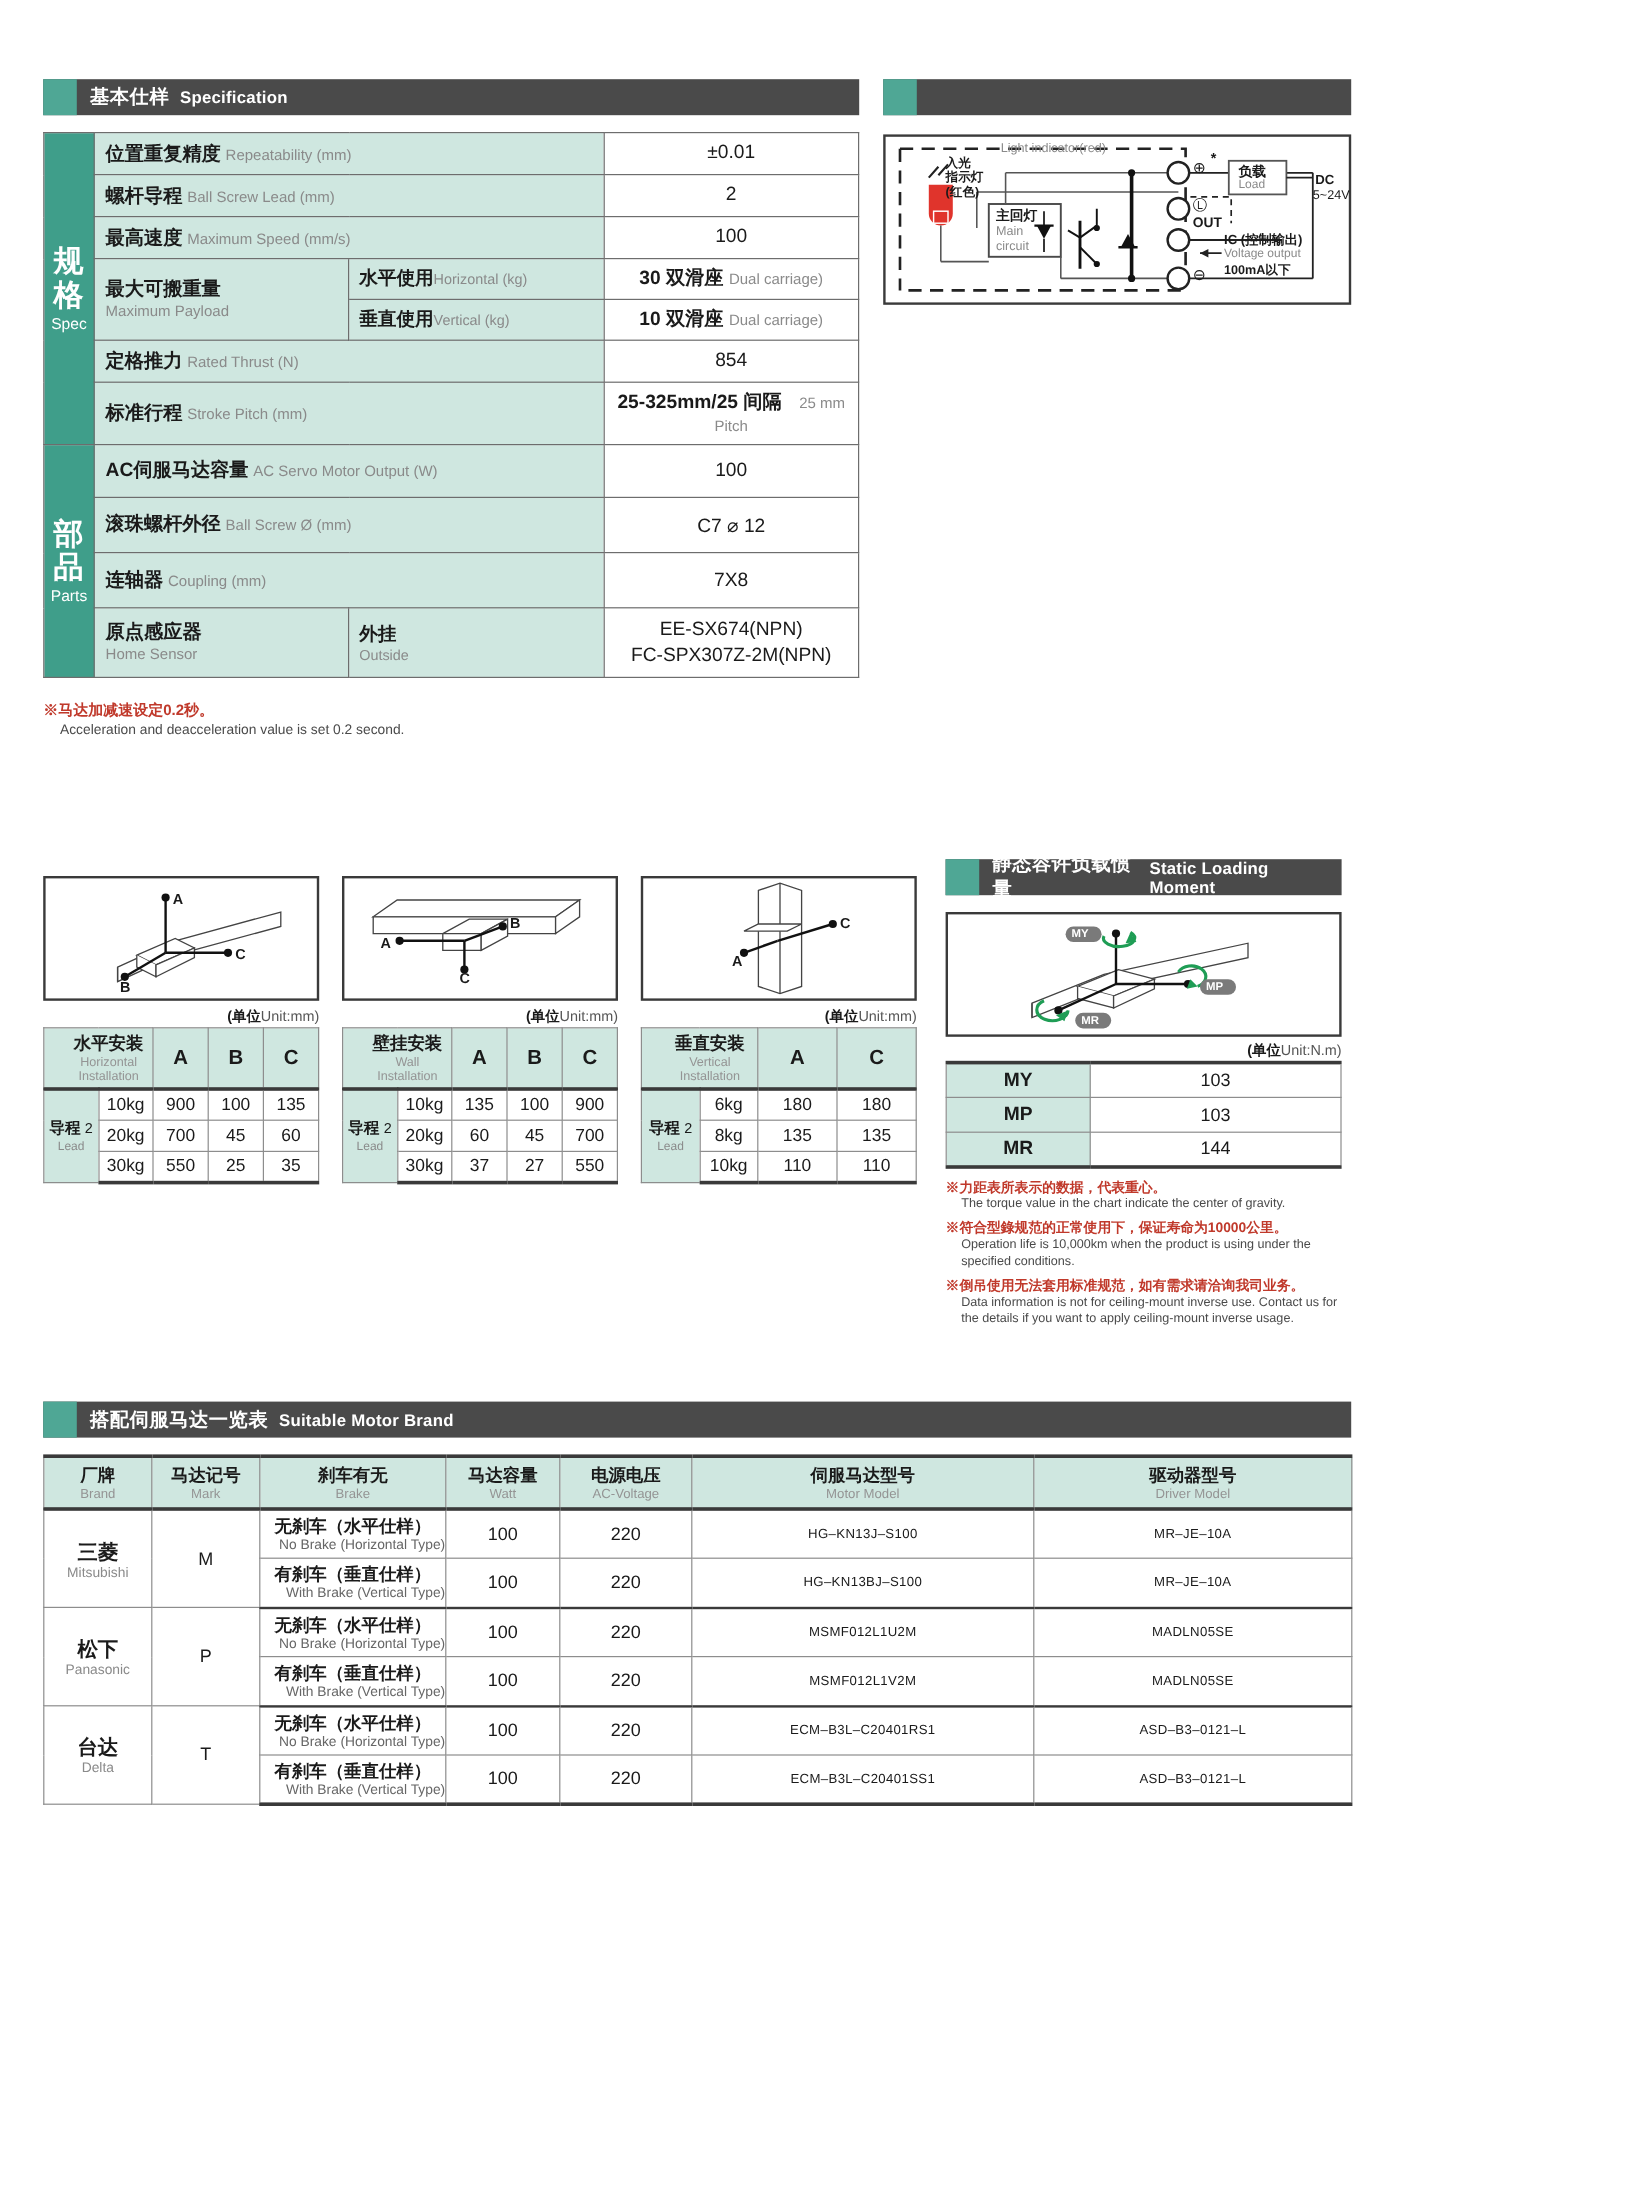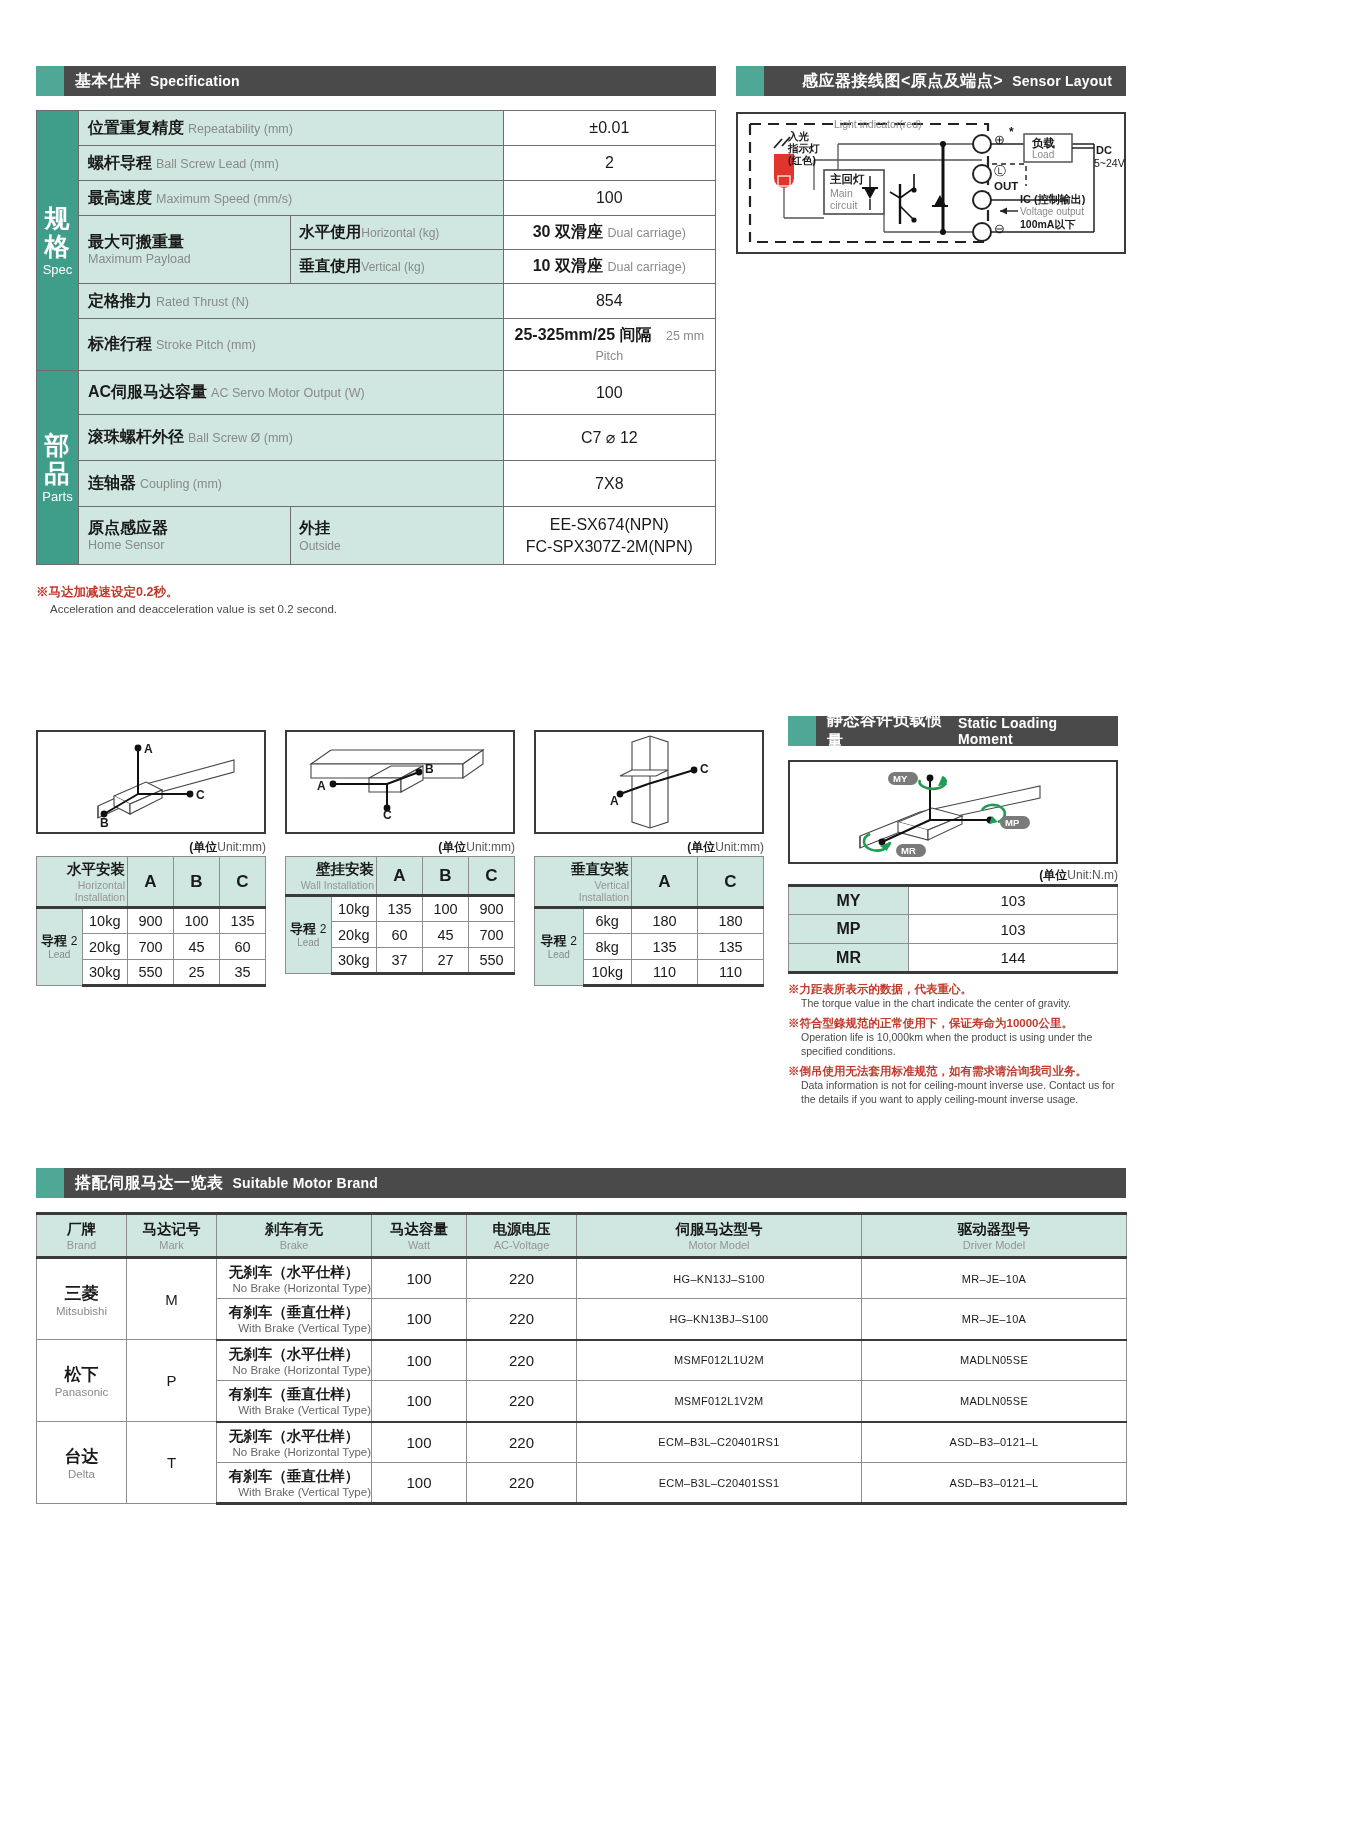--- a/index.html
+++ b/index.html
@@ -73,21 +73,21 @@
   
   .oh-wrap { position: absolute; left: 36px; top: 716px; width: 730px; }
   .oh-figs { display: flex; gap: 19px; margin-top: 14px; }
   .oh-fig { width: 230px; height: 104px; border: 2px solid #3a3a3a; background: #fff; position: relative; }
   .unitline { text-align: right; font-size: 12px; padding-top: 3px; }
   .unitline .cn { font-weight: bold; }
   .unitline .en { color: #555; }
   table.oh { border-collapse: collapse; width: 230px; table-layout: fixed; }
   table.oh td, table.oh th { border: 1px solid #8d8d8d; text-align: center; vertical-align: middle; }
   table.oh thead th { background: #cfe7e0; border-bottom: 3px solid #3a3a3a; padding: 3px 2px; }
-  table.oh thead th.nm { text-align: right; padding-left: 7px; }
+  table.oh thead th.nm { text-align: center; padding-left: 19px; }
   table.oh thead .cn { font-size: 14.5px; font-weight: bold; display: block; }
   table.oh thead .en { font-size: 10.5px; color: #949494; font-weight: normal; display: block; }
   table.oh thead th.ax { font-size: 17px; font-weight: bold; width: 46px; }
   table.oh td { height: 26px; font-size: 14.5px; background: #fff; }
   table.oh td.lead {
     background: #cfe7e0; width: 26px; font-size: 13px; font-weight: bold;
     line-height: 1.02; padding: 1px 0;
   }
   table.oh td.lead .n { font-weight: normal; font-size: 12px; }
   table.oh td.lead .e { font-weight: normal; font-size: 10px; color: #8a8a8a; }
@@ -241,24 +241,20 @@
   </div>
 
   <div class="spec-note">
     <div class="cn">※马达加减速设定0.2秒。</div>
     <div class="en">Acceleration and deacceleration value is set 0.2 second.</div>
   </div>
 
   <div class="sensor-wrap">
     <div class="sec-head">
       <div class="tab"></div>
-      <div class="titles push">
-        <span class="cn">感应器接线图&lt;原点及端点&gt;</span>
-        <span class="en">Sensor Layout</span>
-      </div>
     </div>
     <div class="sensor-box">
       <svg width="386" height="138" viewBox="0 0 386 138">
 
         <path d="M12 10 H250 V128 H12" fill="none" stroke="#222" stroke-width="2.2" stroke-dasharray="11,7"></path>
         <line x1="12" y1="10" x2="12" y2="128" stroke="#222" stroke-width="2.2" stroke-dasharray="11,7"></line>
 
         <path d="M36 34 l8 -9 M44 32 l8 -9" stroke="#222" stroke-width="1.8"></path>
         <path d="M36 40 h20 v24 a10 10 0 0 1 -20 0 z" fill="#e0342c"></path>
         <rect x="40" y="62" width="12" height="10" fill="#e0342c" stroke="#fff" stroke-width="1.2"></rect>

